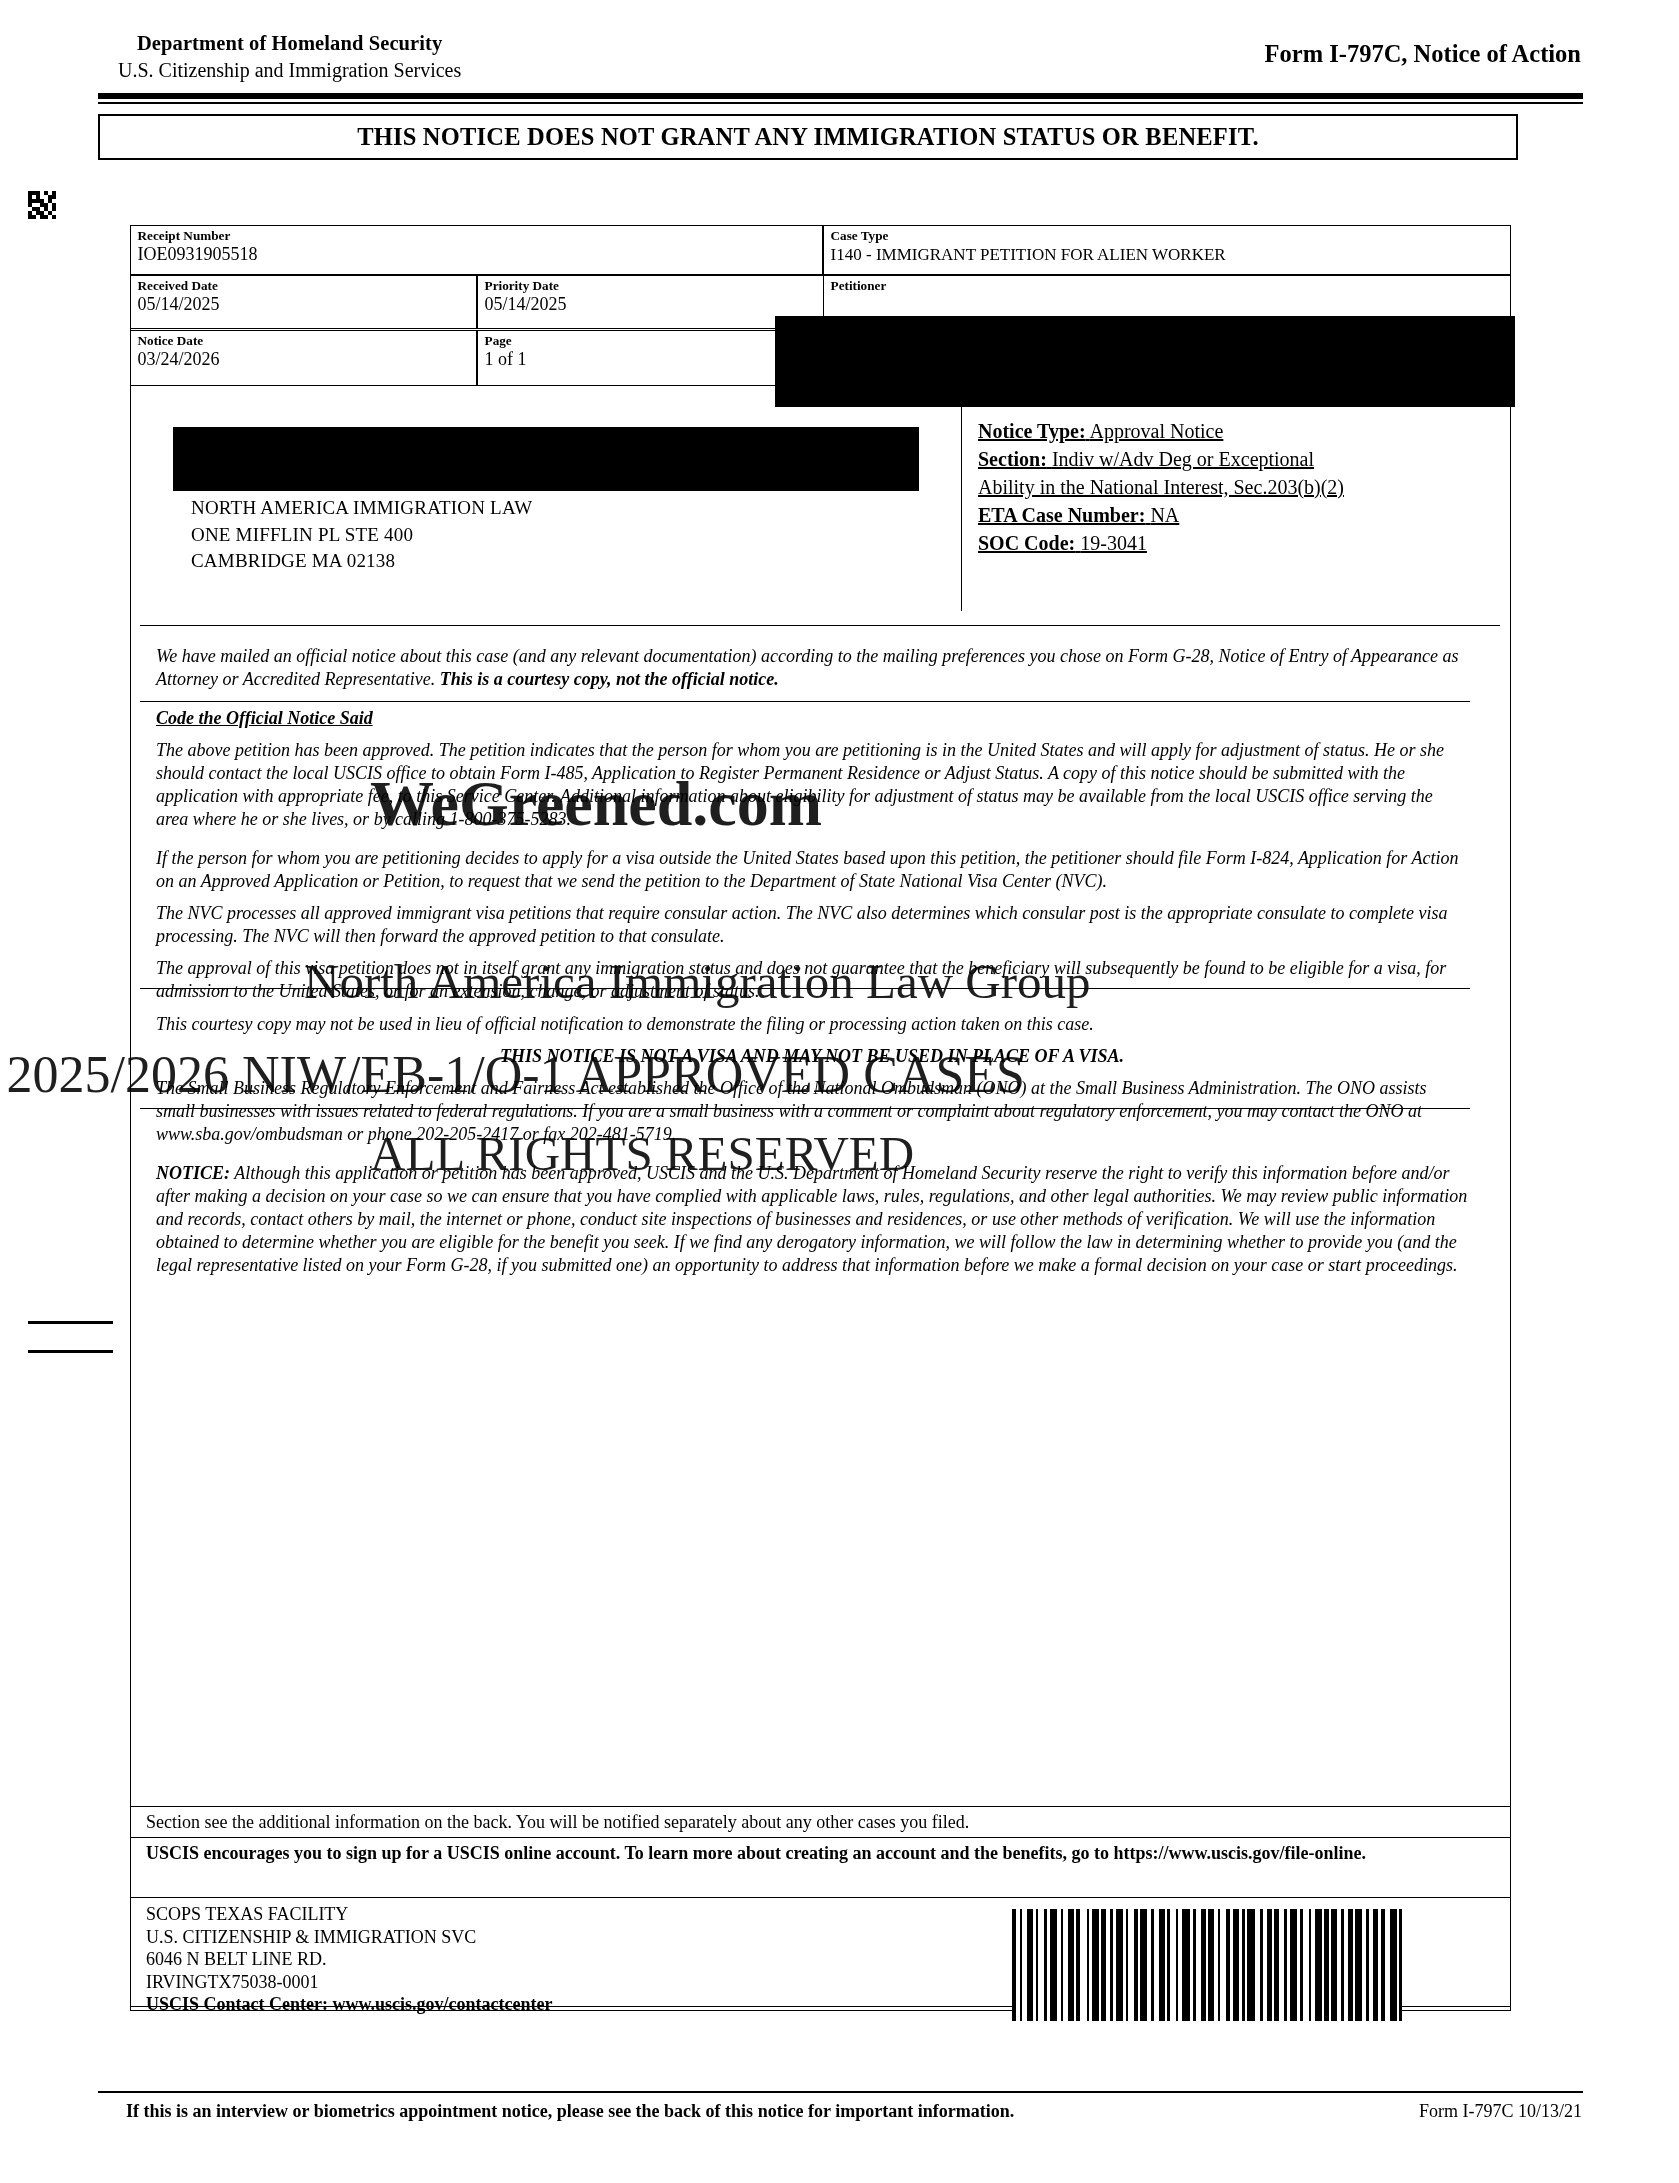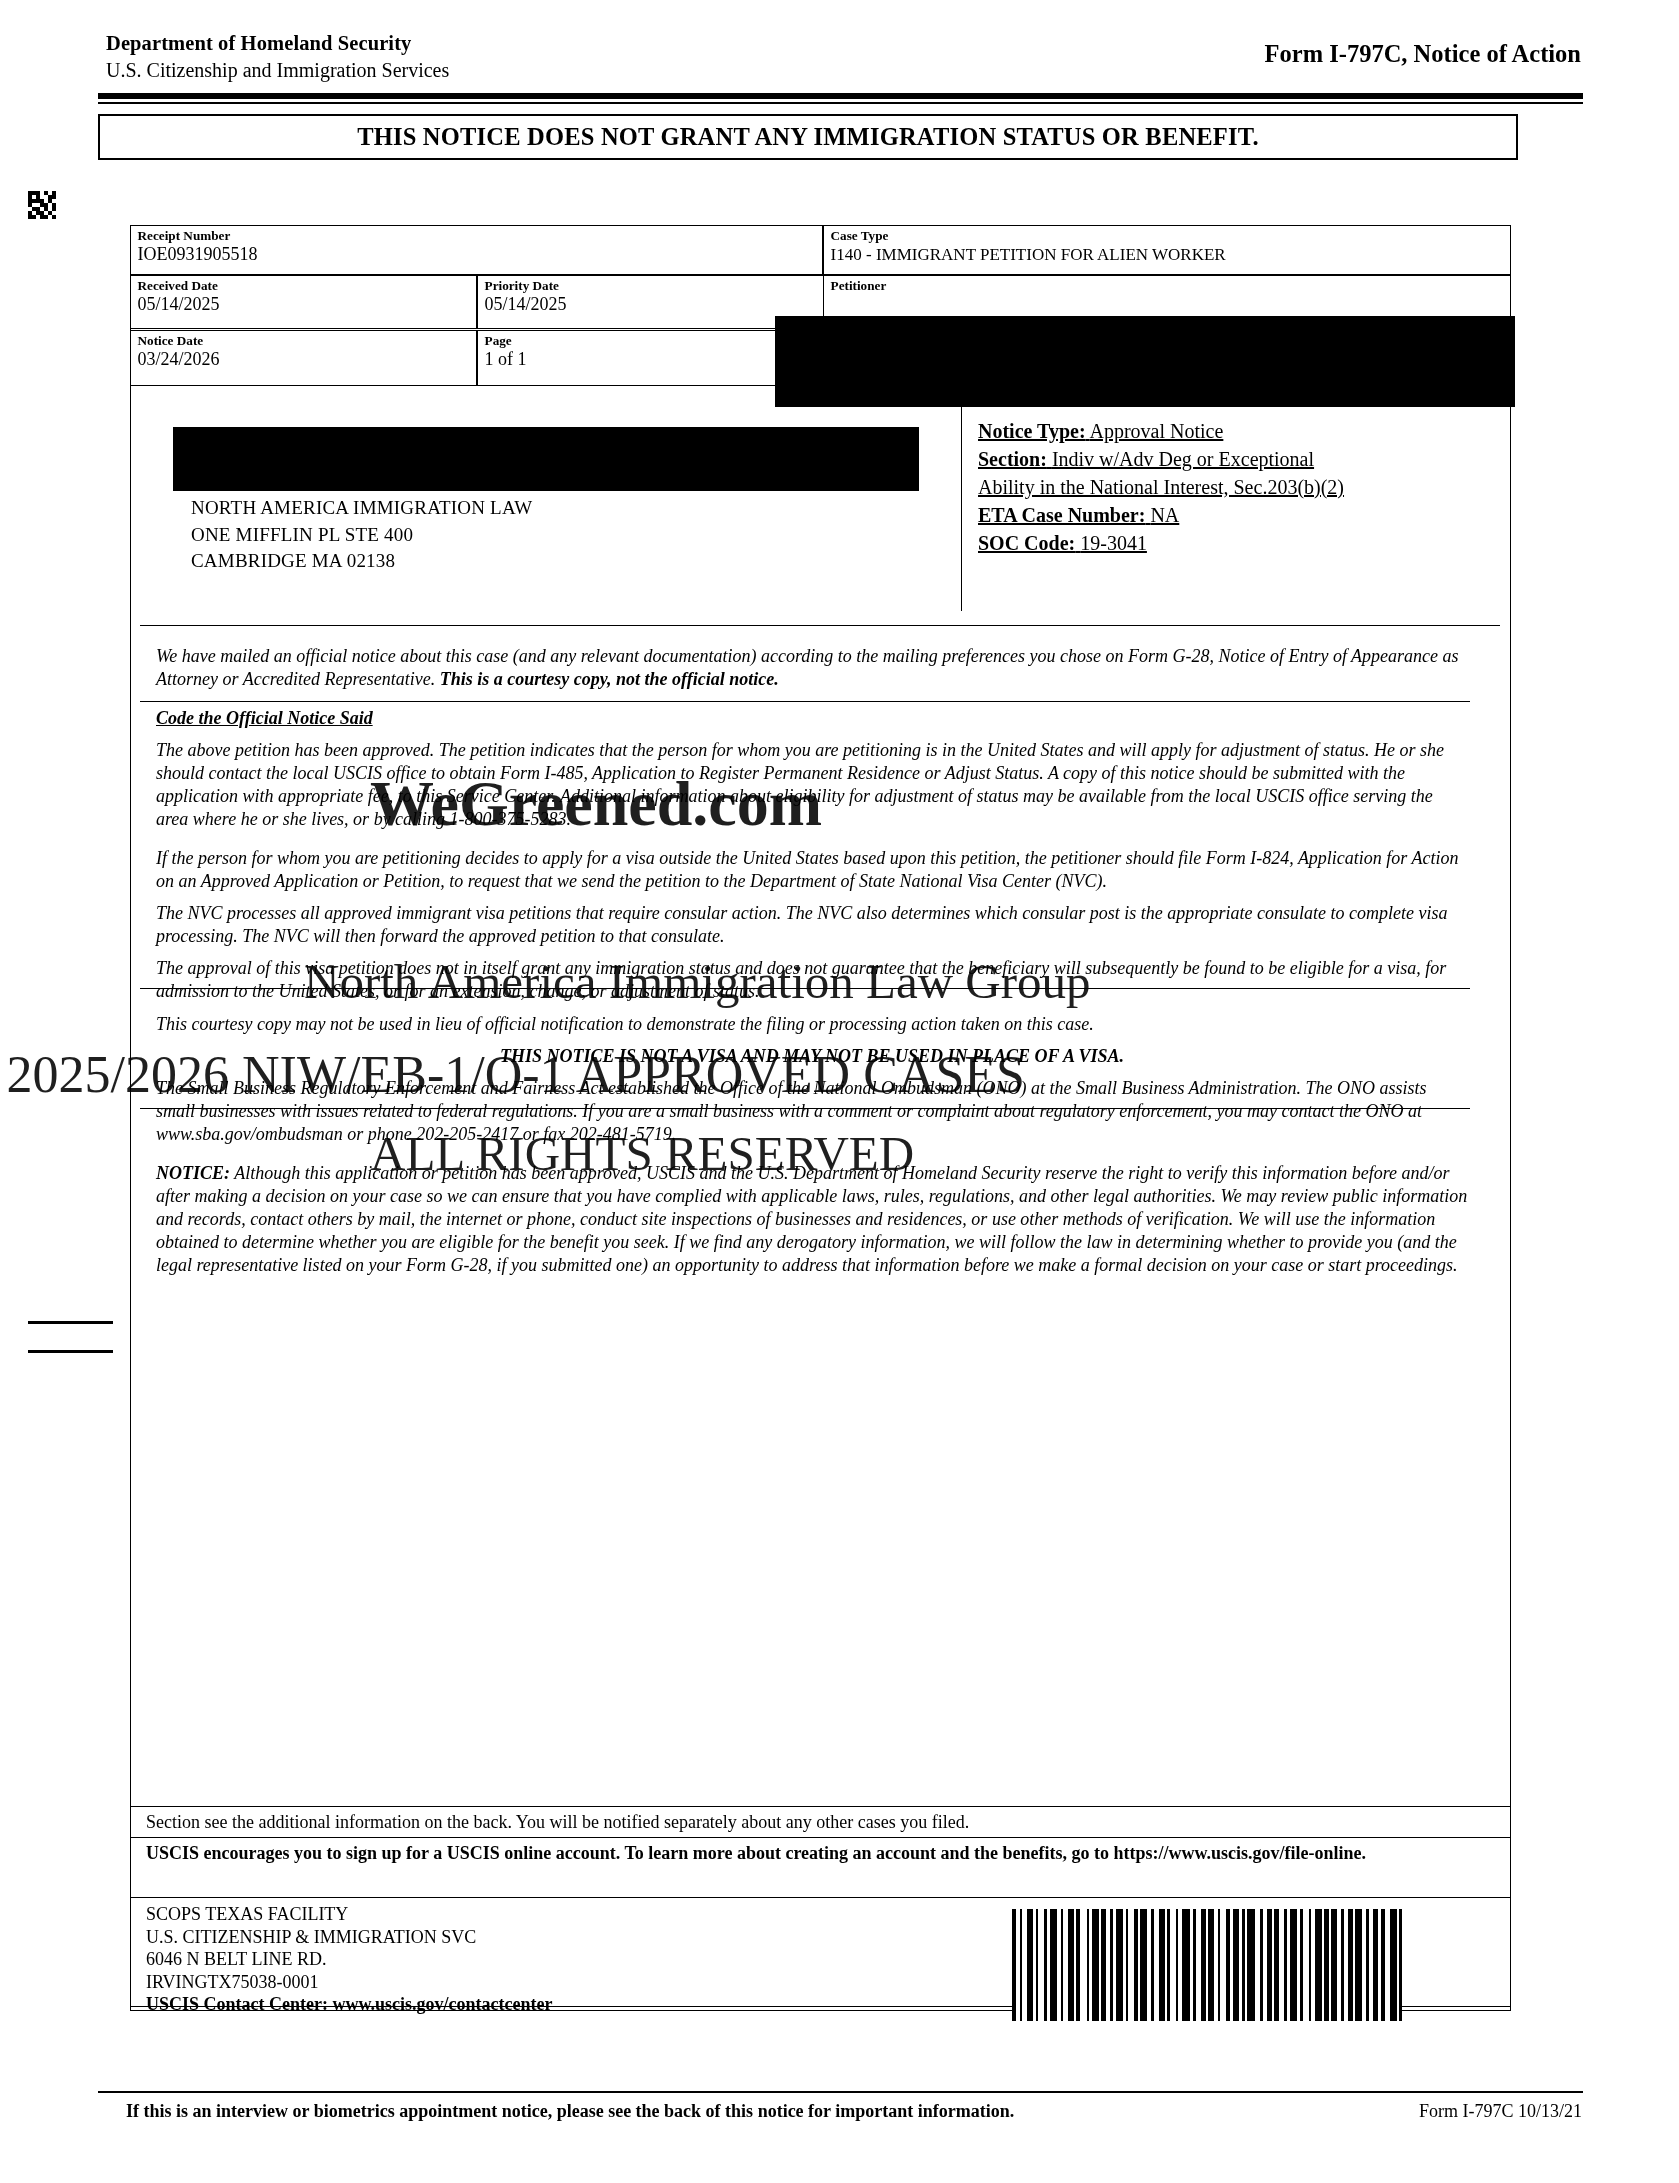--- a/index.html
+++ b/index.html
@@ -21,21 +21,21 @@
     height: 2183px;
   }
 
   
   .hdr {
     position: absolute;
     left: 106px;
     top: 32px;
     width: 1475px;
   }
-  .hdr-left { position: absolute; left: 0; top: 0; }
+  .hdr-left { position: absolute; left: 12px; top: 0; text-align: center; }
   .hdr-dhs {
     font-family: "Liberation Serif", serif;
     font-weight: bold;
     font-size: 20.5px;
     letter-spacing: 0.1px;
   }
   .hdr-uscis {
     font-family: "Liberation Serif", serif;
     font-size: 20px;
     margin-top: 4px;

